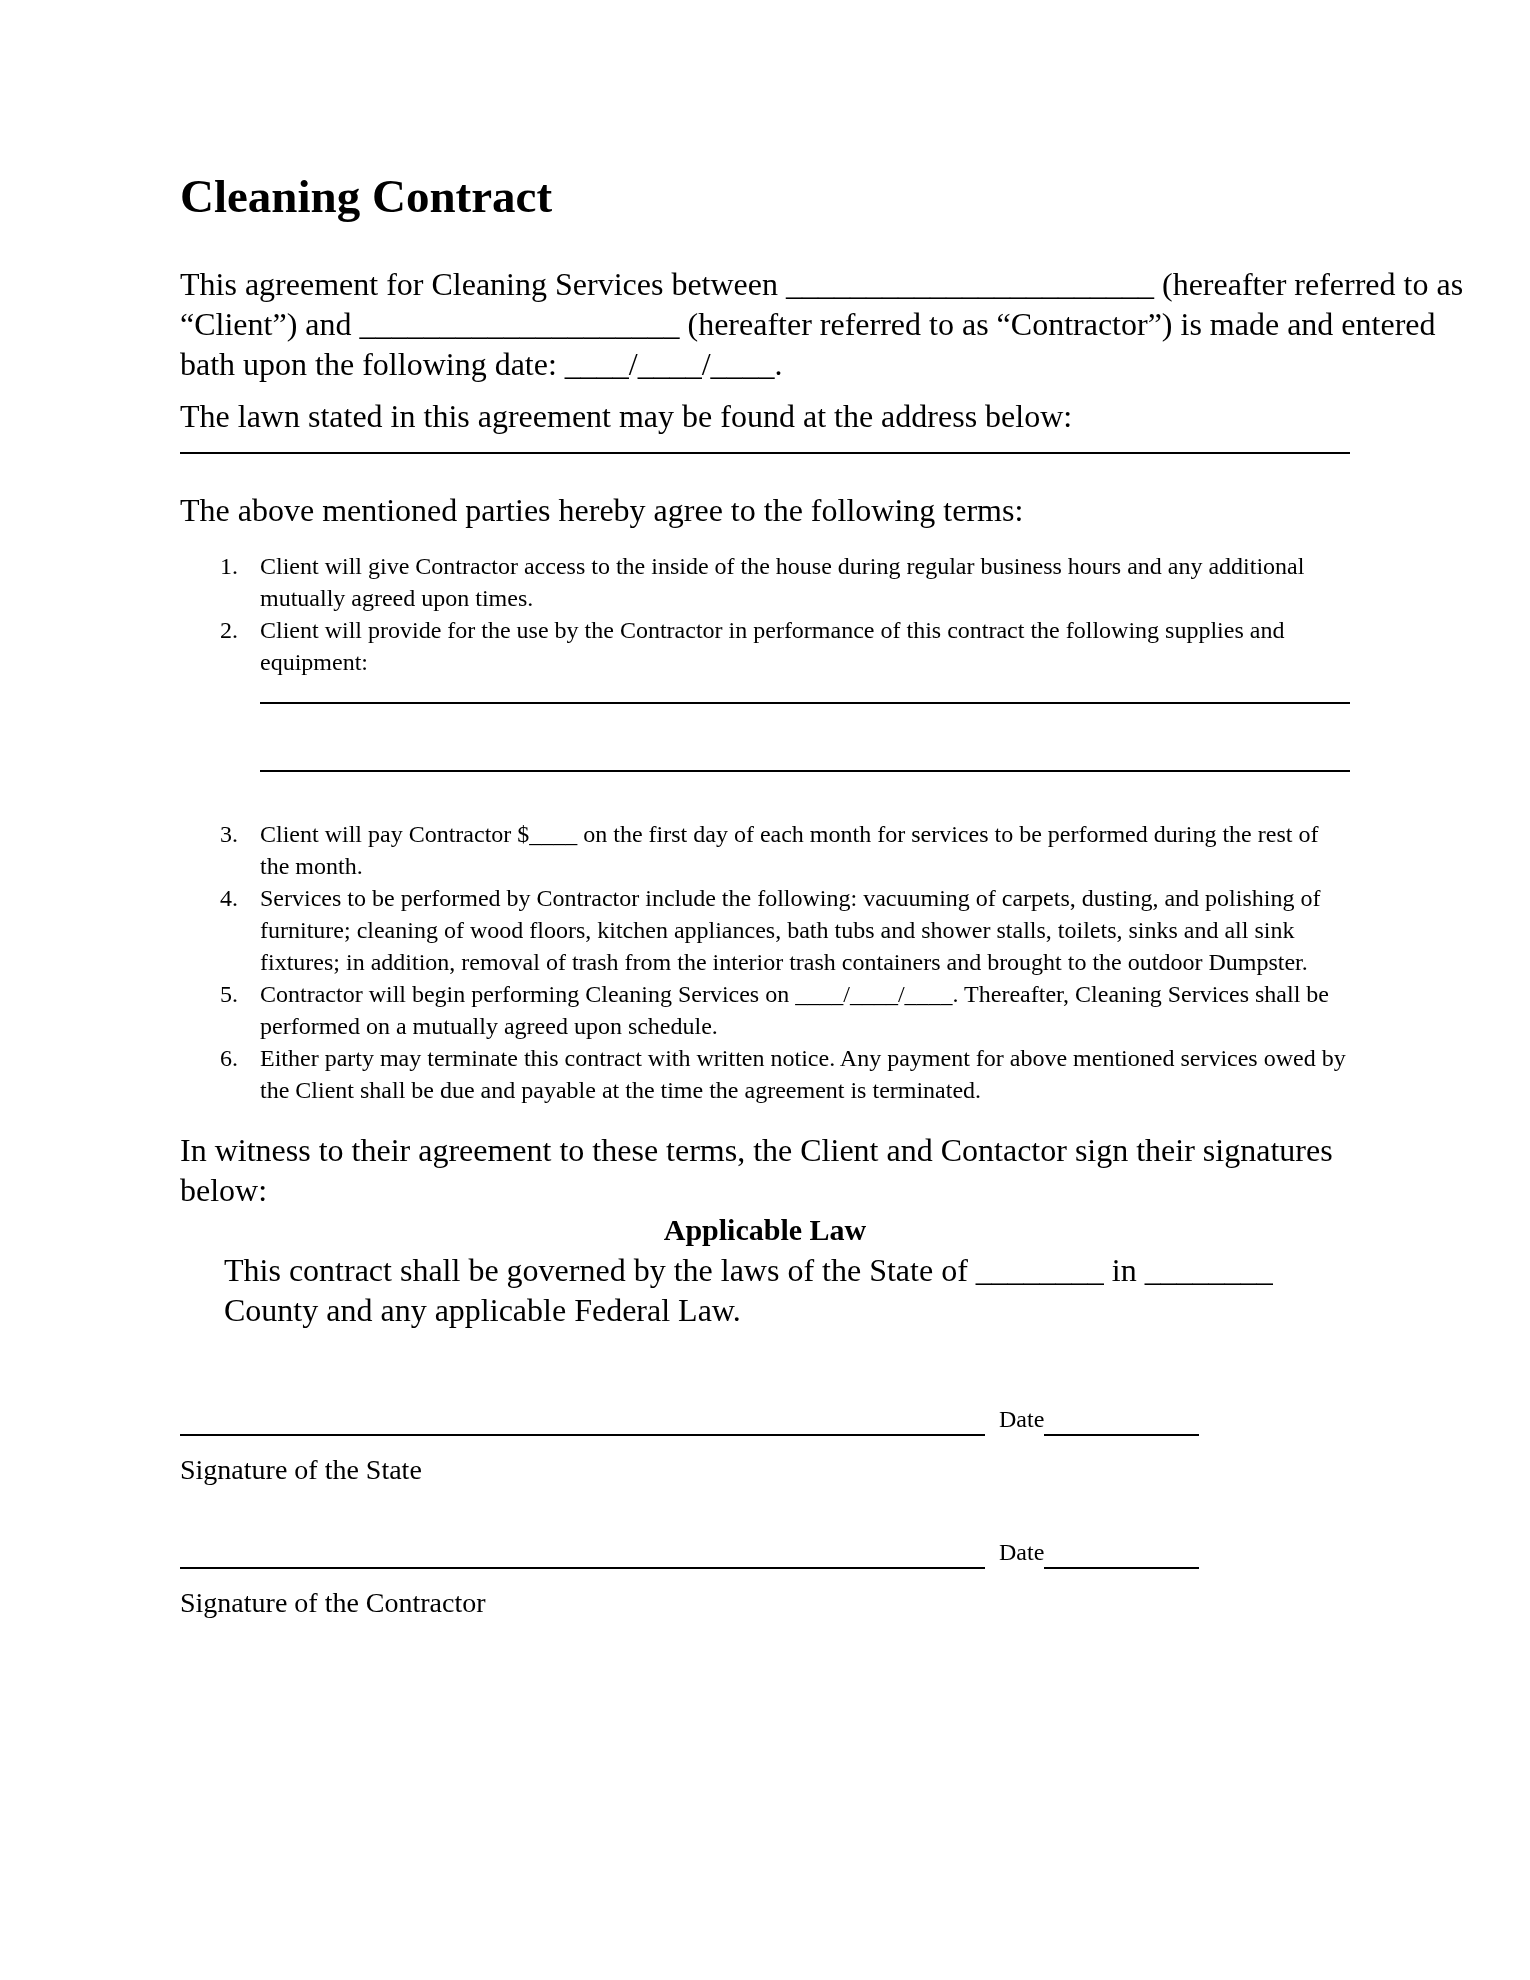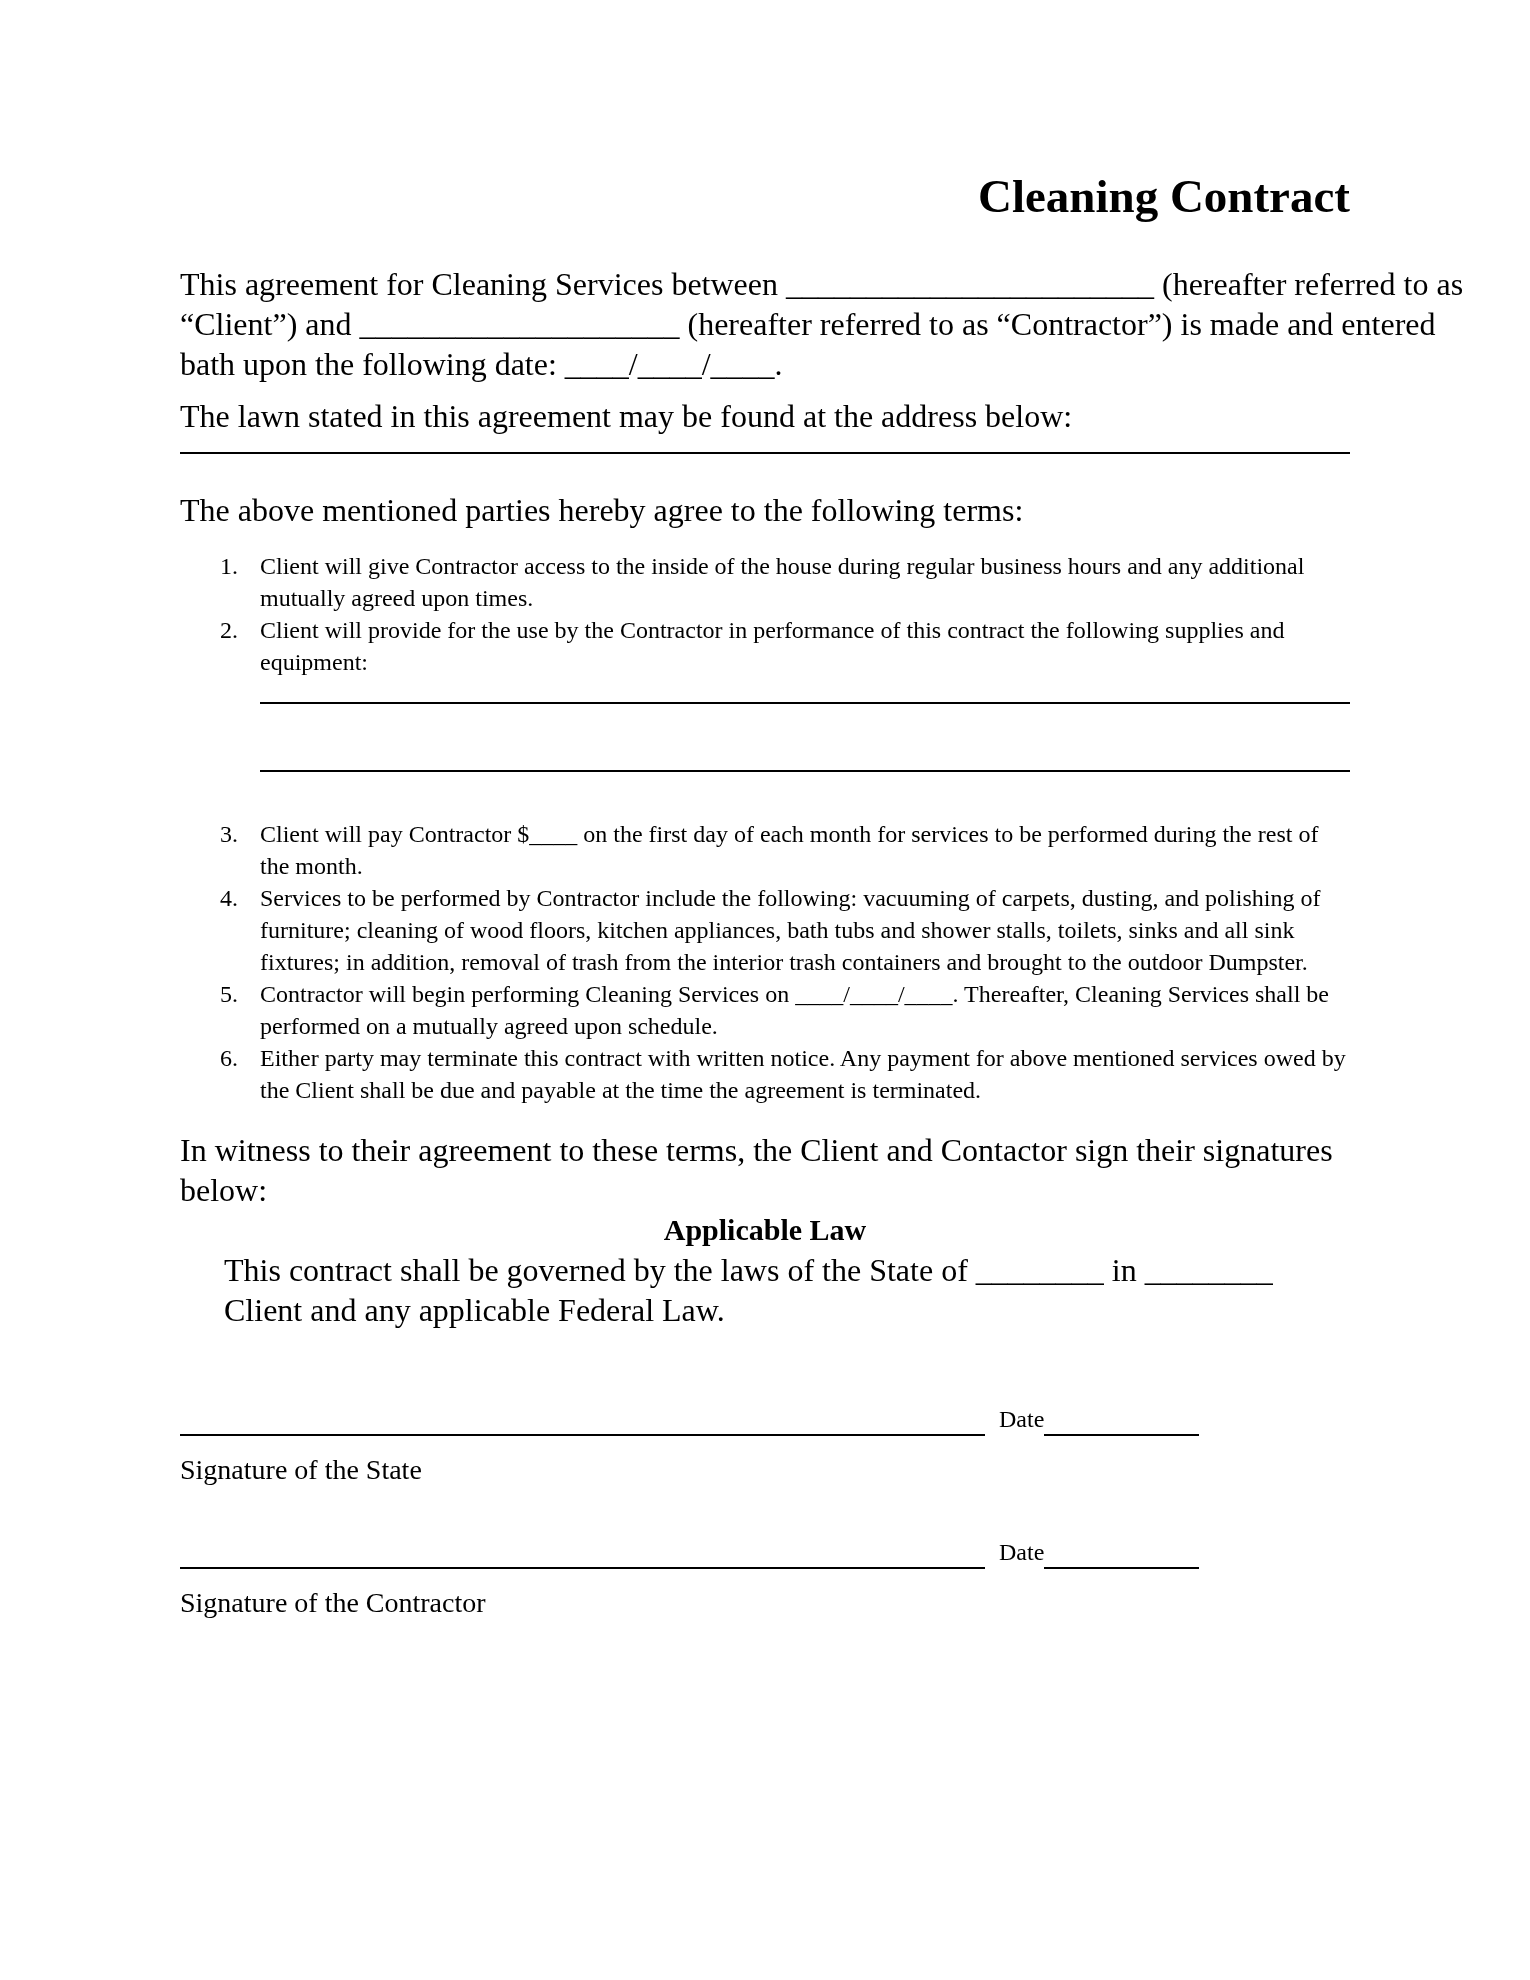--- a/index.html
+++ b/index.html
@@ -7,21 +7,21 @@
   .page {
     position:relative;
     width:1530px; height:1980px;
     background:#ffffff;
     color:#000000;
     font-family:"Liberation Serif","DejaVu Serif",serif;
     padding:168px 180px 0 180px;
     overflow:hidden;
   }
   .title {
-    text-align:right;
+    text-align:left;
     font-size:47px;
     font-weight:bold;
     line-height:56px;
   }
   .para { font-size:32px; line-height:40px; }
   .line { white-space:nowrap; }
   .p-intro { margin-top:40px; }
   .p-lawn  { margin-top:12px; }
   .rule-address {
     margin-top:16px;
@@ -118,21 +118,21 @@
     </div>
 
   </div>
 
   <div class="para p-witness">In witness to their agreement to these terms, the Client and Contactor sign their signatures below:</div>
 
   <div class="applaw-head">Applicable Law</div>
 
   <div class="para applaw-para">
     <div class="line">This contract shall be governed by the laws of the State of ________ in ________</div>
-    <div class="line">Client and any applicable Federal Law.</div>
+    <div class="line">County and any applicable Federal Law.</div>
   </div>
 
   <div class="sig-block first">
     <div class="sig-row">
       <div class="sig-line"></div>
       <span class="date-label">Date</span>
       <div class="date-line"></div>
     </div>
     <div class="sig-caption">Signature of the State</div>
   </div>

